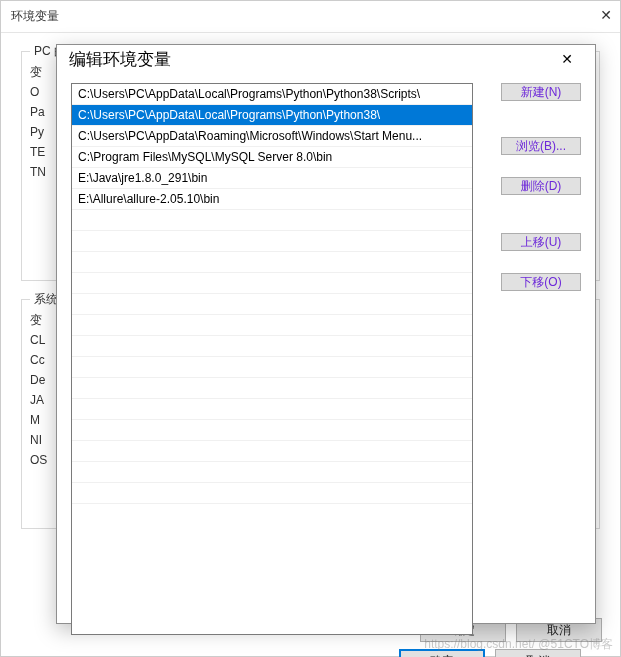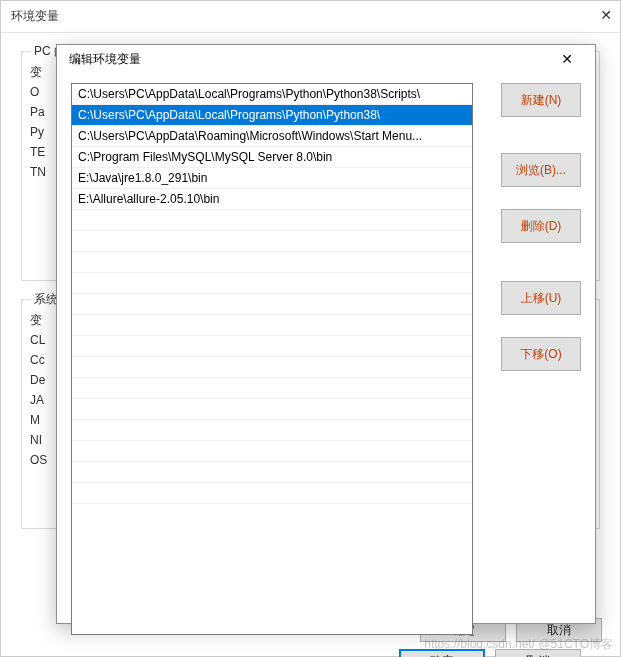--- a/index.html
+++ b/index.html
@@ -92,21 +92,21 @@
       flex-direction: column;
     }
     .modal-titlebar {
       height: 30px;
       display: flex;
       align-items: center;
       justify-content: space-between;
       padding: 0 8px 0 12px;
       background: #ffffff;
     }
-    .modal-titlebar .title { font-size: 12px; color: #000; }
+    .modal-titlebar .title { font-size: 17px; color: #000; }
     .modal-close {
       width: 40px; height: 28px;
       display: flex; align-items: center; justify-content: center;
       font-size: 14px;
       cursor: pointer;
     }
 
     .modal-content {
       flex: 1;
       display: flex;
@@ -138,25 +138,25 @@
     }
 
     .side-buttons {
       width: 96px;
       display: flex;
       flex-direction: column;
       gap: 8px;
     }
     .side-buttons .gap { height: 22px; }
     .side-btn {
-      height: 34px;
+      height: 18px;
       background: #e1e1e1;
       border: 1px solid #adadad;
       font-size: 12px;
-      color: #c2410c;
+      color: #6d28d9;
       cursor: pointer;
       margin-left: 16px;
     }
 
     .modal-bottom {
       display: flex;
       justify-content: flex-end;
       gap: 10px;
       padding: 10px 14px 14px 14px;
     }

